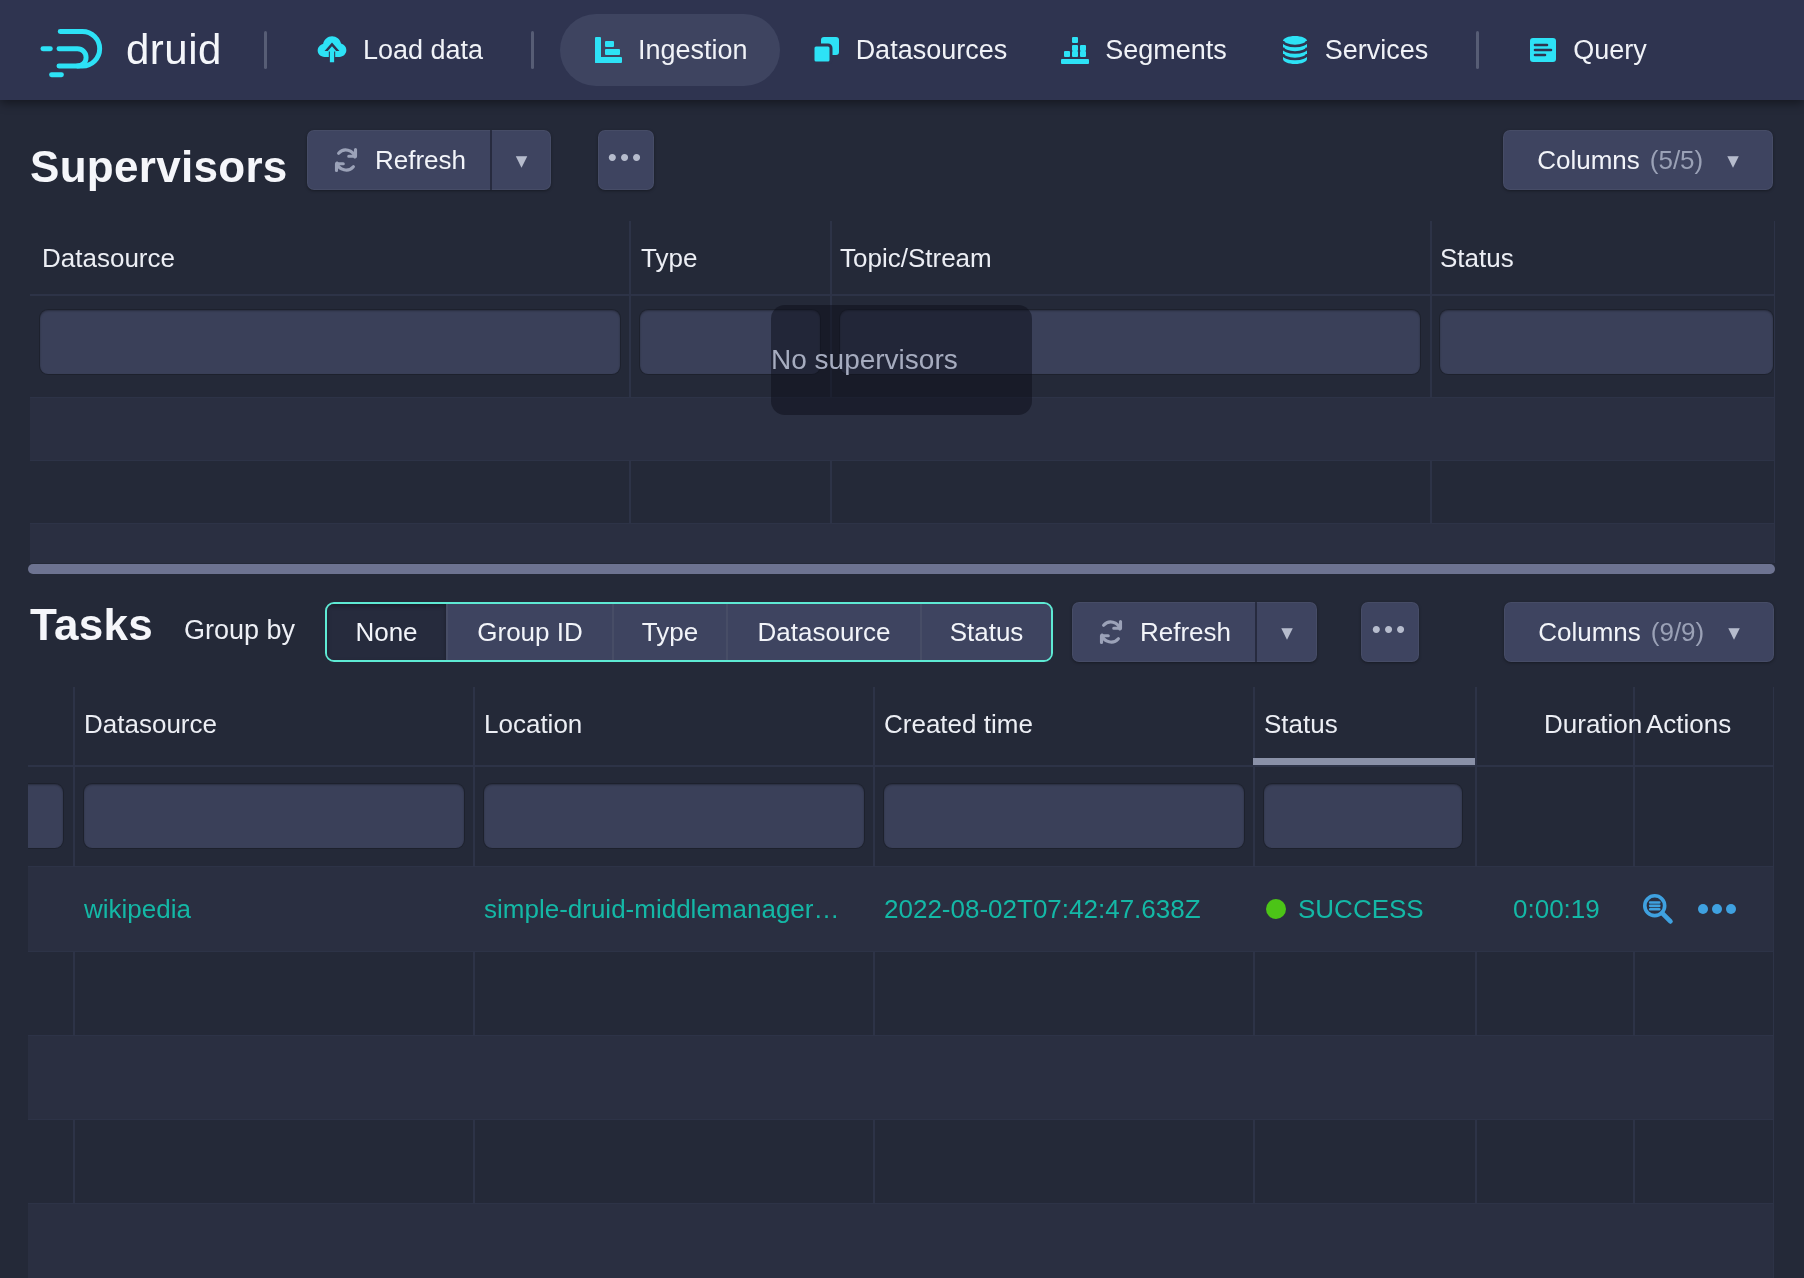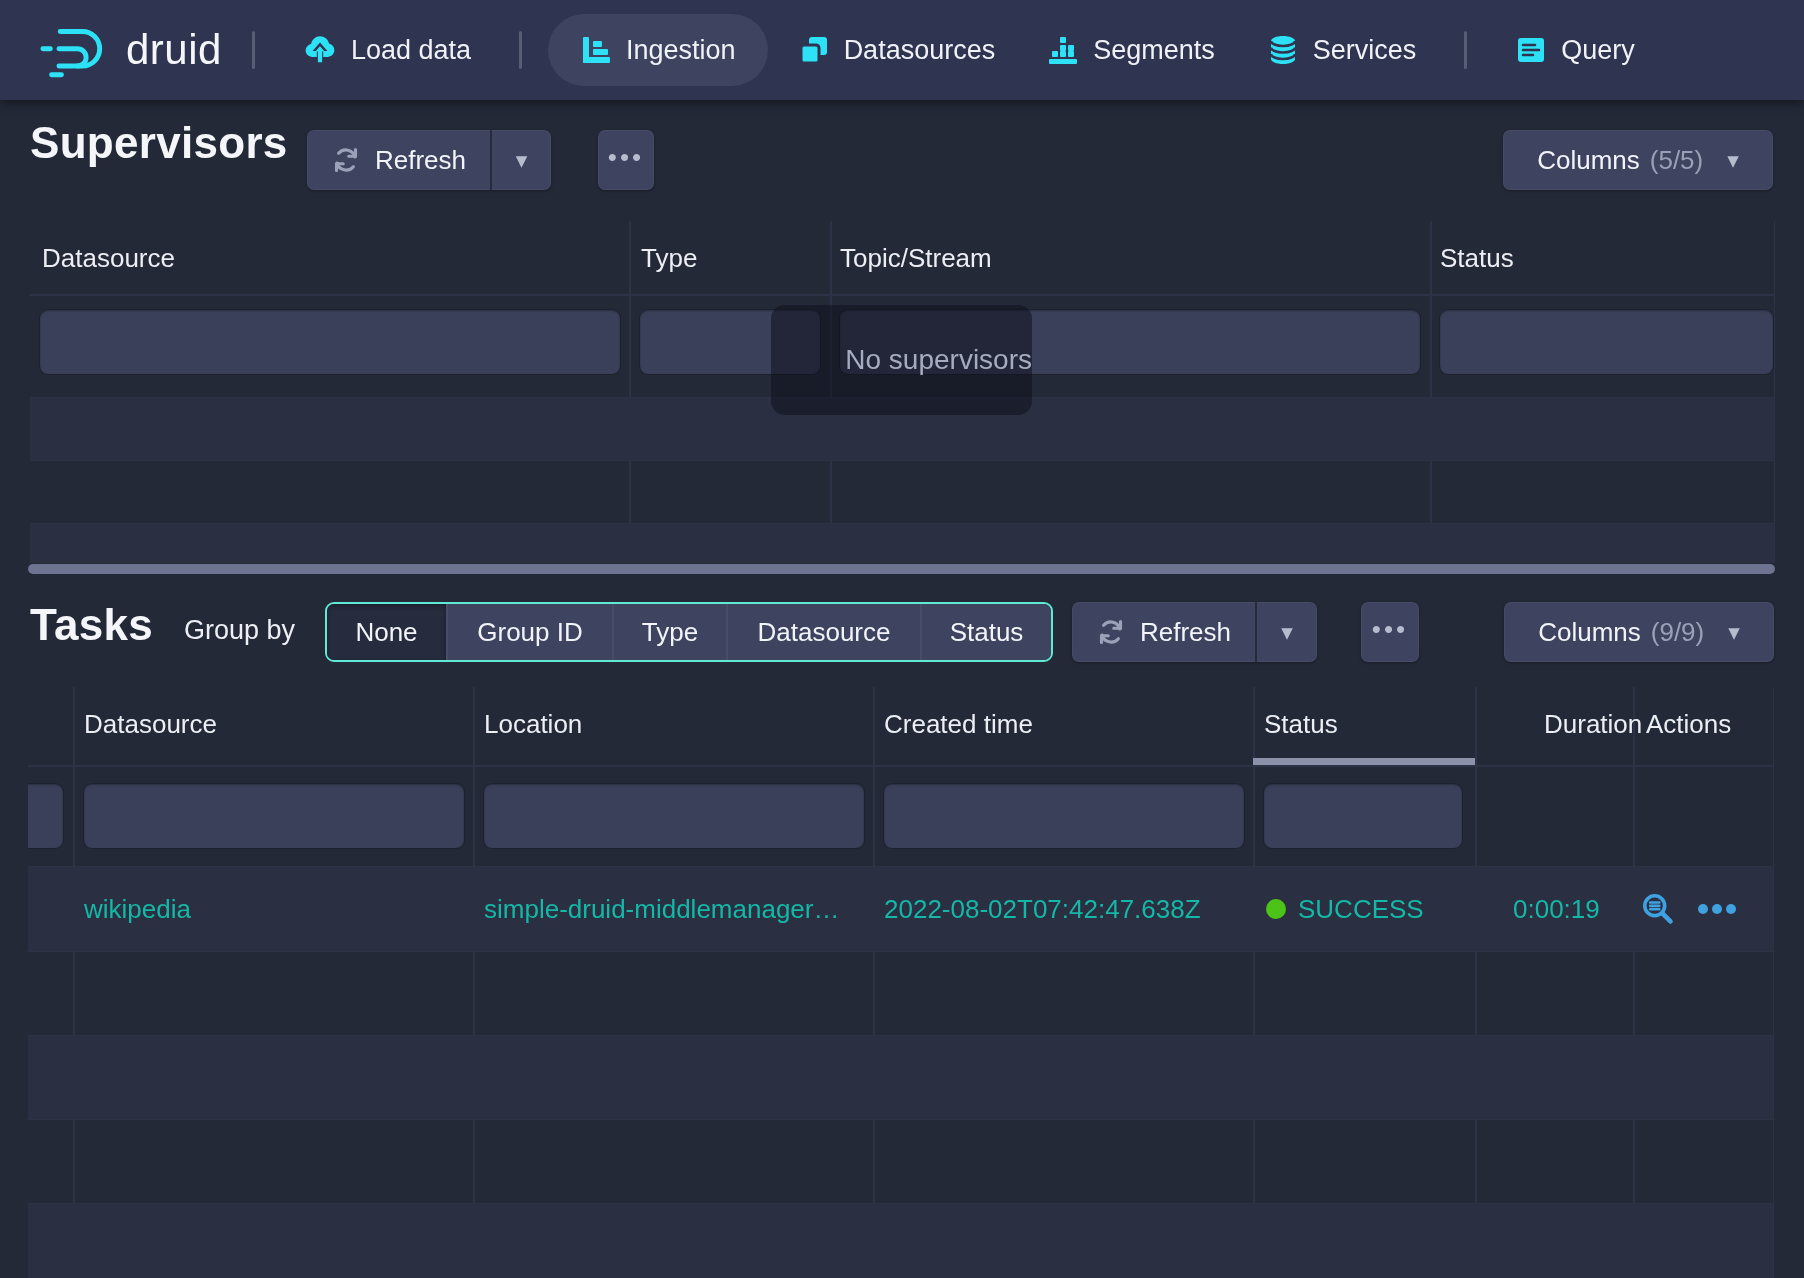--- a/index.html
+++ b/index.html
@@ -9,21 +9,21 @@
     --text:#F2F4F9; --muted:#9AA1B6; --muted2:#B6BCCD;
   }
   *{box-sizing:border-box;margin:0;padding:0}
   html,body{background:#111;}
   body{font-family:"Liberation Sans","DejaVu Sans",sans-serif;}
   .page{position:relative;width:1804px;height:1278px;background:var(--bg);overflow:hidden;color:var(--text)}
 
   
   .navbar{position:absolute;left:0;top:0;width:1804px;height:100px;background:var(--nav);
     display:flex;align-items:center;padding-left:38px;box-shadow:0 3px 10px rgba(0,0,0,.45);z-index:5}
-  .brand{display:flex;align-items:center;gap:14px;margin-right:8px}
+  .brand{display:flex;align-items:center;gap:14px;margin-right:20px}
   .brand-word{font-size:42px;color:#f4f6fa;letter-spacing:.5px}
   .nav-sep{width:3px;height:38px;background:#575D75;border-radius:2px;margin:0 22px}
   .nav-item{display:flex;align-items:center;gap:14px;padding:0 26px;height:100px;font-size:27px;color:#F0F2F7;cursor:pointer;white-space:nowrap}
   .nav-item.active{height:72px;background:var(--btn);border-radius:36px;padding:0 32px;margin:0 4px}
   .nicon{display:flex;align-items:center;justify-content:center;color:var(--accent)}
 
   
   .sec-title{position:absolute;font-size:44px;font-weight:600;color:#F5F6FA;letter-spacing:.3px}
   .ctl{position:absolute;height:60px;display:flex;align-items:center;background:var(--btn);
     border-radius:7px;box-shadow:0 1px 3px rgba(0,0,0,.35), inset 0 0 0 1px rgba(255,255,255,.045);
@@ -46,21 +46,21 @@
   
   .tbl{position:absolute;background:var(--bg);overflow:hidden;border-right:1px solid var(--divider)}
   .vdiv{position:absolute;top:0;bottom:0;width:2px;background:var(--divider)}
   .hline{position:absolute;left:0;right:0;height:1px;background:var(--divider)}
   .th{position:absolute;font-size:26px;color:#ECEEF4;display:flex;align-items:center;height:74px;cursor:pointer;white-space:nowrap}
   .finput{position:absolute;height:64px;background:var(--input);border:none;border-radius:8px;
     box-shadow:inset 0 1px 2px rgba(0,0,0,.3), 0 0 0 1px rgba(0,0,0,.18);outline:none;color:var(--text);font-size:25px;padding:0 16px}
   .stripe{position:absolute;left:0;right:0;background:var(--stripe)}
   .cell{position:absolute;font-size:26px;color:#14b8a6;display:flex;align-items:center;height:84px;white-space:nowrap}
   .sort-underline{position:absolute;height:7px;background:var(--underline)}
-  .empty-overlay{position:absolute;background:rgba(13,16,26,.52);border-radius:14px;display:flex;align-items:center;justify-content:flex-end;
+  .empty-overlay{position:absolute;background:rgba(13,16,26,.52);border-radius:14px;display:flex;align-items:center;justify-content:flex-start;
     font-size:28px;color:#A6ACBF;z-index:3}
   .status-dot{width:20px;height:20px;border-radius:50%;background:var(--green);margin-right:12px;flex:0 0 auto}
   .act-ic{display:flex;align-items:center;color:var(--blue);cursor:pointer}
   .hscroll{position:absolute;height:10px;border-radius:5px;background:var(--scrollbar);cursor:pointer}
 </style>
 </head>
 <body>
 
 <div class="page">
 
@@ -142,21 +142,21 @@
       <span class="nicon">
         <svg width="32" height="32" viewBox="0 0 32 32">
           <rect x="3" y="4" width="26" height="24" rx="3" fill="var(--accent)"></rect>
           <path stroke="var(--nav)" stroke-width="2.6" stroke-linecap="round" d="M8 11h12M8 16h16M8 21h10"></path>
         </svg>
       </span>
       <span>Query</span>
     </div>
   </header>
 
-  <h2 class="sec-title" style="left:30px;top:118px">Supervisors</h2>
+  <h2 class="sec-title" style="left:30px;top:142px">Supervisors</h2>
 
   <div class="ctl" style="left:307px;top:130px">
     <div class="split-main">
       <span class="refresh-ic">
         <svg width="30" height="30" viewBox="0 0 24 24" fill="none" stroke="currentColor" stroke-width="2.5" stroke-linecap="round" stroke-linejoin="round">
           <path d="M19.2 9.6A7.6 7.6 0 0 0 6.1 6.6"></path>
             <path d="M19.6 3.6v5.4h-5.4"></path>
           <path d="M4.8 14.4a7.6 7.6 0 0 0 13.1 3"></path>
             <path d="M4.4 20.4V15h5.4"></path>
         </svg>

